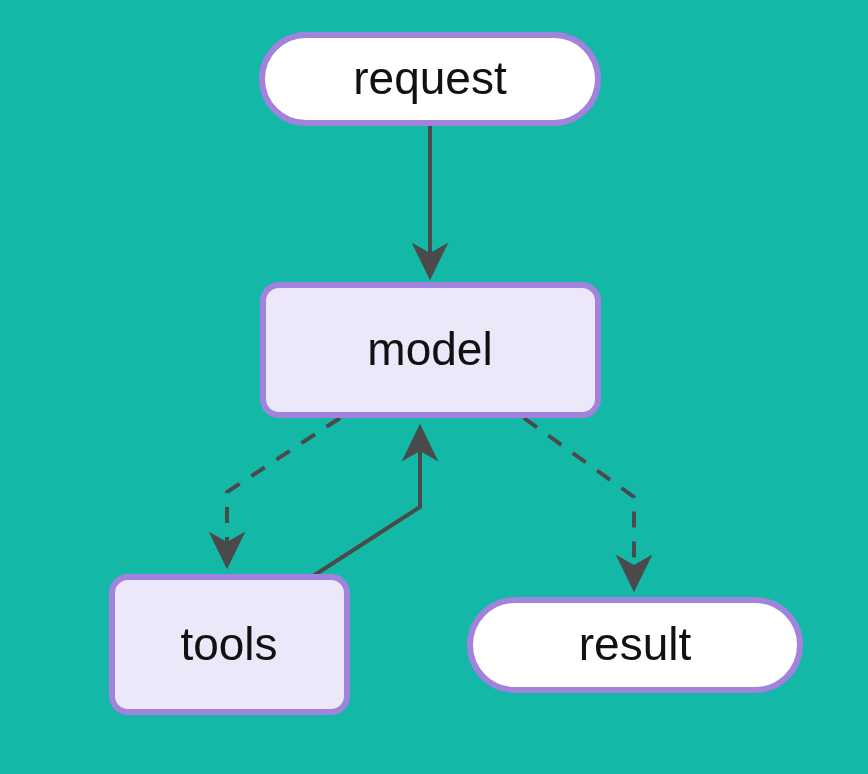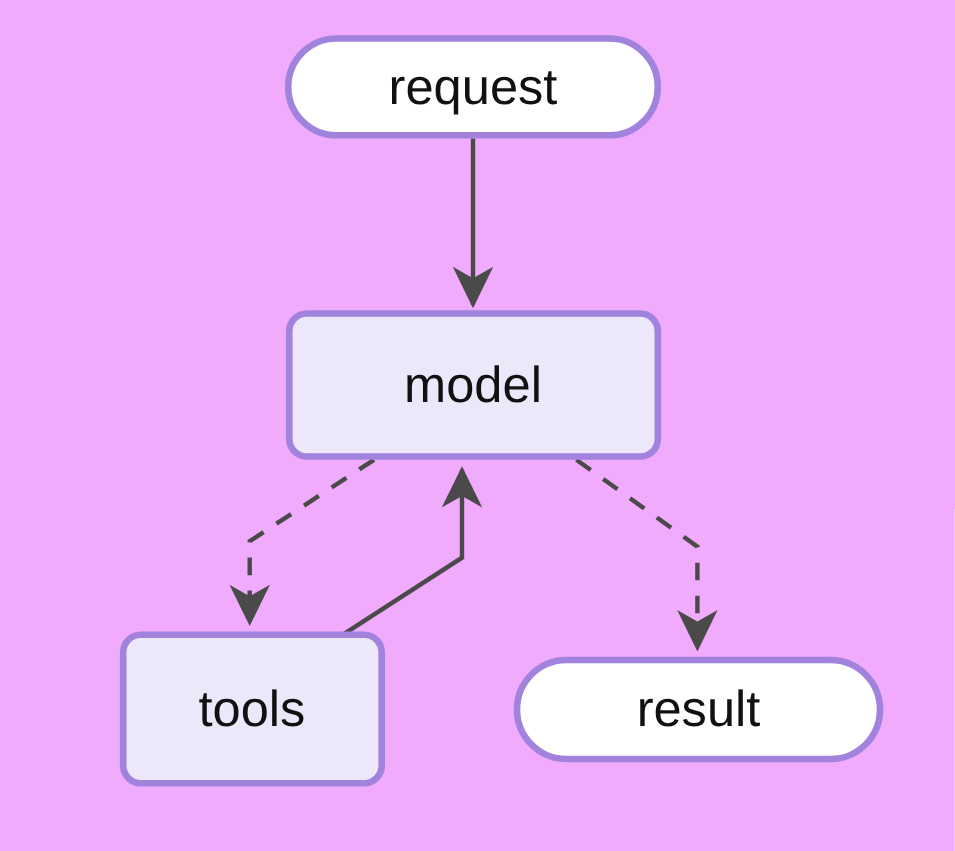--- a/index.html
+++ b/index.html
@@ -45,21 +45,21 @@
     stroke-linecap: butt;
     stroke-linejoin: miter;
   }
   .edge-dashed {
     stroke-dasharray: 16 14;
   }
 </style>
 </head>
 <body>
 
-<div id="diagram-root" style="background: #f0abfc;">
+<div id="diagram-root" style="background: #14b8a6;">
 
   <svg id="flow-svg" viewBox="0 0 868 774">
 
     <defs>
       <marker id="arrowhead-solid" markerWidth="12" markerHeight="12" refX="9.2" refY="5" orient="auto" markerUnits="strokeWidth">
         <path d="M 0.6,0.4 L 10,5 L 0.6,9.6 L 3.2,5 Z" fill="#4a4a4a"></path>
       </marker>
       <marker id="arrowhead-dashed" markerWidth="12" markerHeight="12" refX="9.2" refY="5" orient="auto" markerUnits="strokeWidth">
         <path d="M 0.6,0.4 L 10,5 L 0.6,9.6 L 3.2,5 Z" fill="#4a4a4a"></path>
       </marker>

